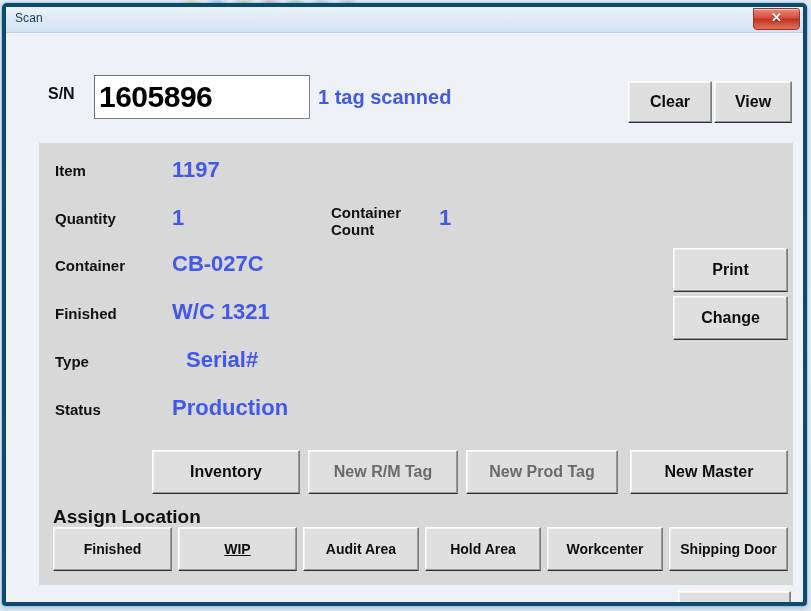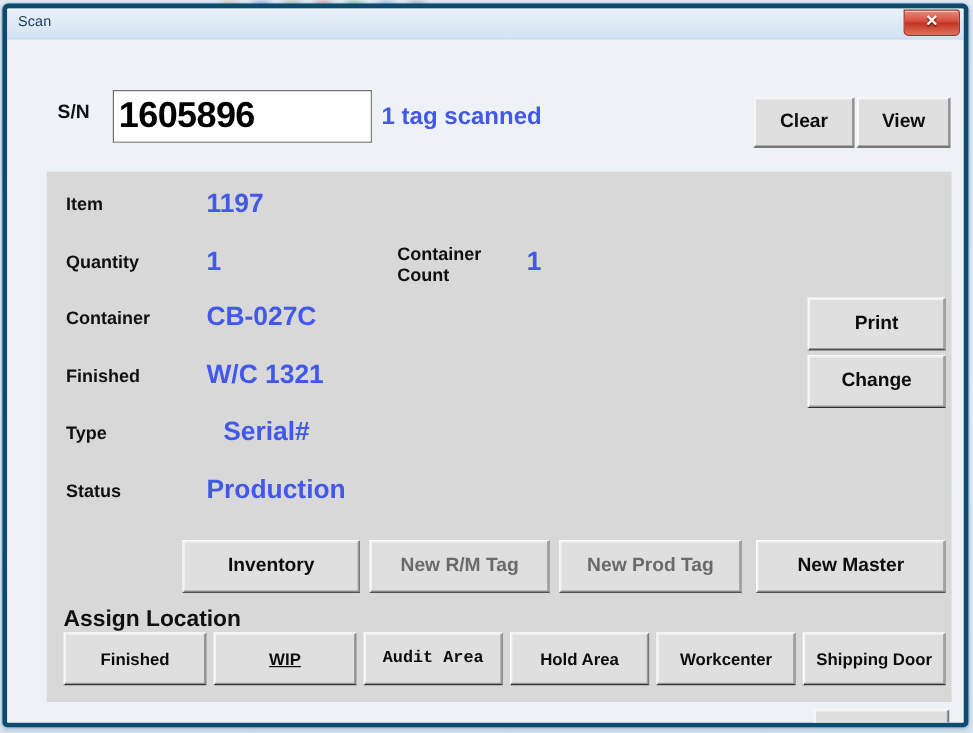--- a/index.html
+++ b/index.html
@@ -181,21 +181,21 @@
     left: 14px; top: 363px;
     font-size: 19px;
     font-weight: bold;
     color: #101010;
   }
 
   
   .loc-btn { position: absolute; top: 384px; height: 44px; }
   #finished-btn      { left: 14px;  width: 119px; text-align: center; }
   #wip-btn           { left: 139px; width: 119px; text-decoration: underline; }
-  #audit-area-btn    { left: 264px; width: 116px; font-family: Liberation Mono, monospace; }
+  #audit-area-btn    { left: 264px; width: 116px; }
   #hold-area-btn     { left: 386px; width: 116px; }
   #workcenter-btn    { left: 508px; width: 116px; }
   #shipping-door-btn { left: 630px; width: 119px; }
 
   #close-dialog-btn {
     position: absolute;
     left: 672px; top: 558px;
     width: 113px; height: 42px;
   }
 

